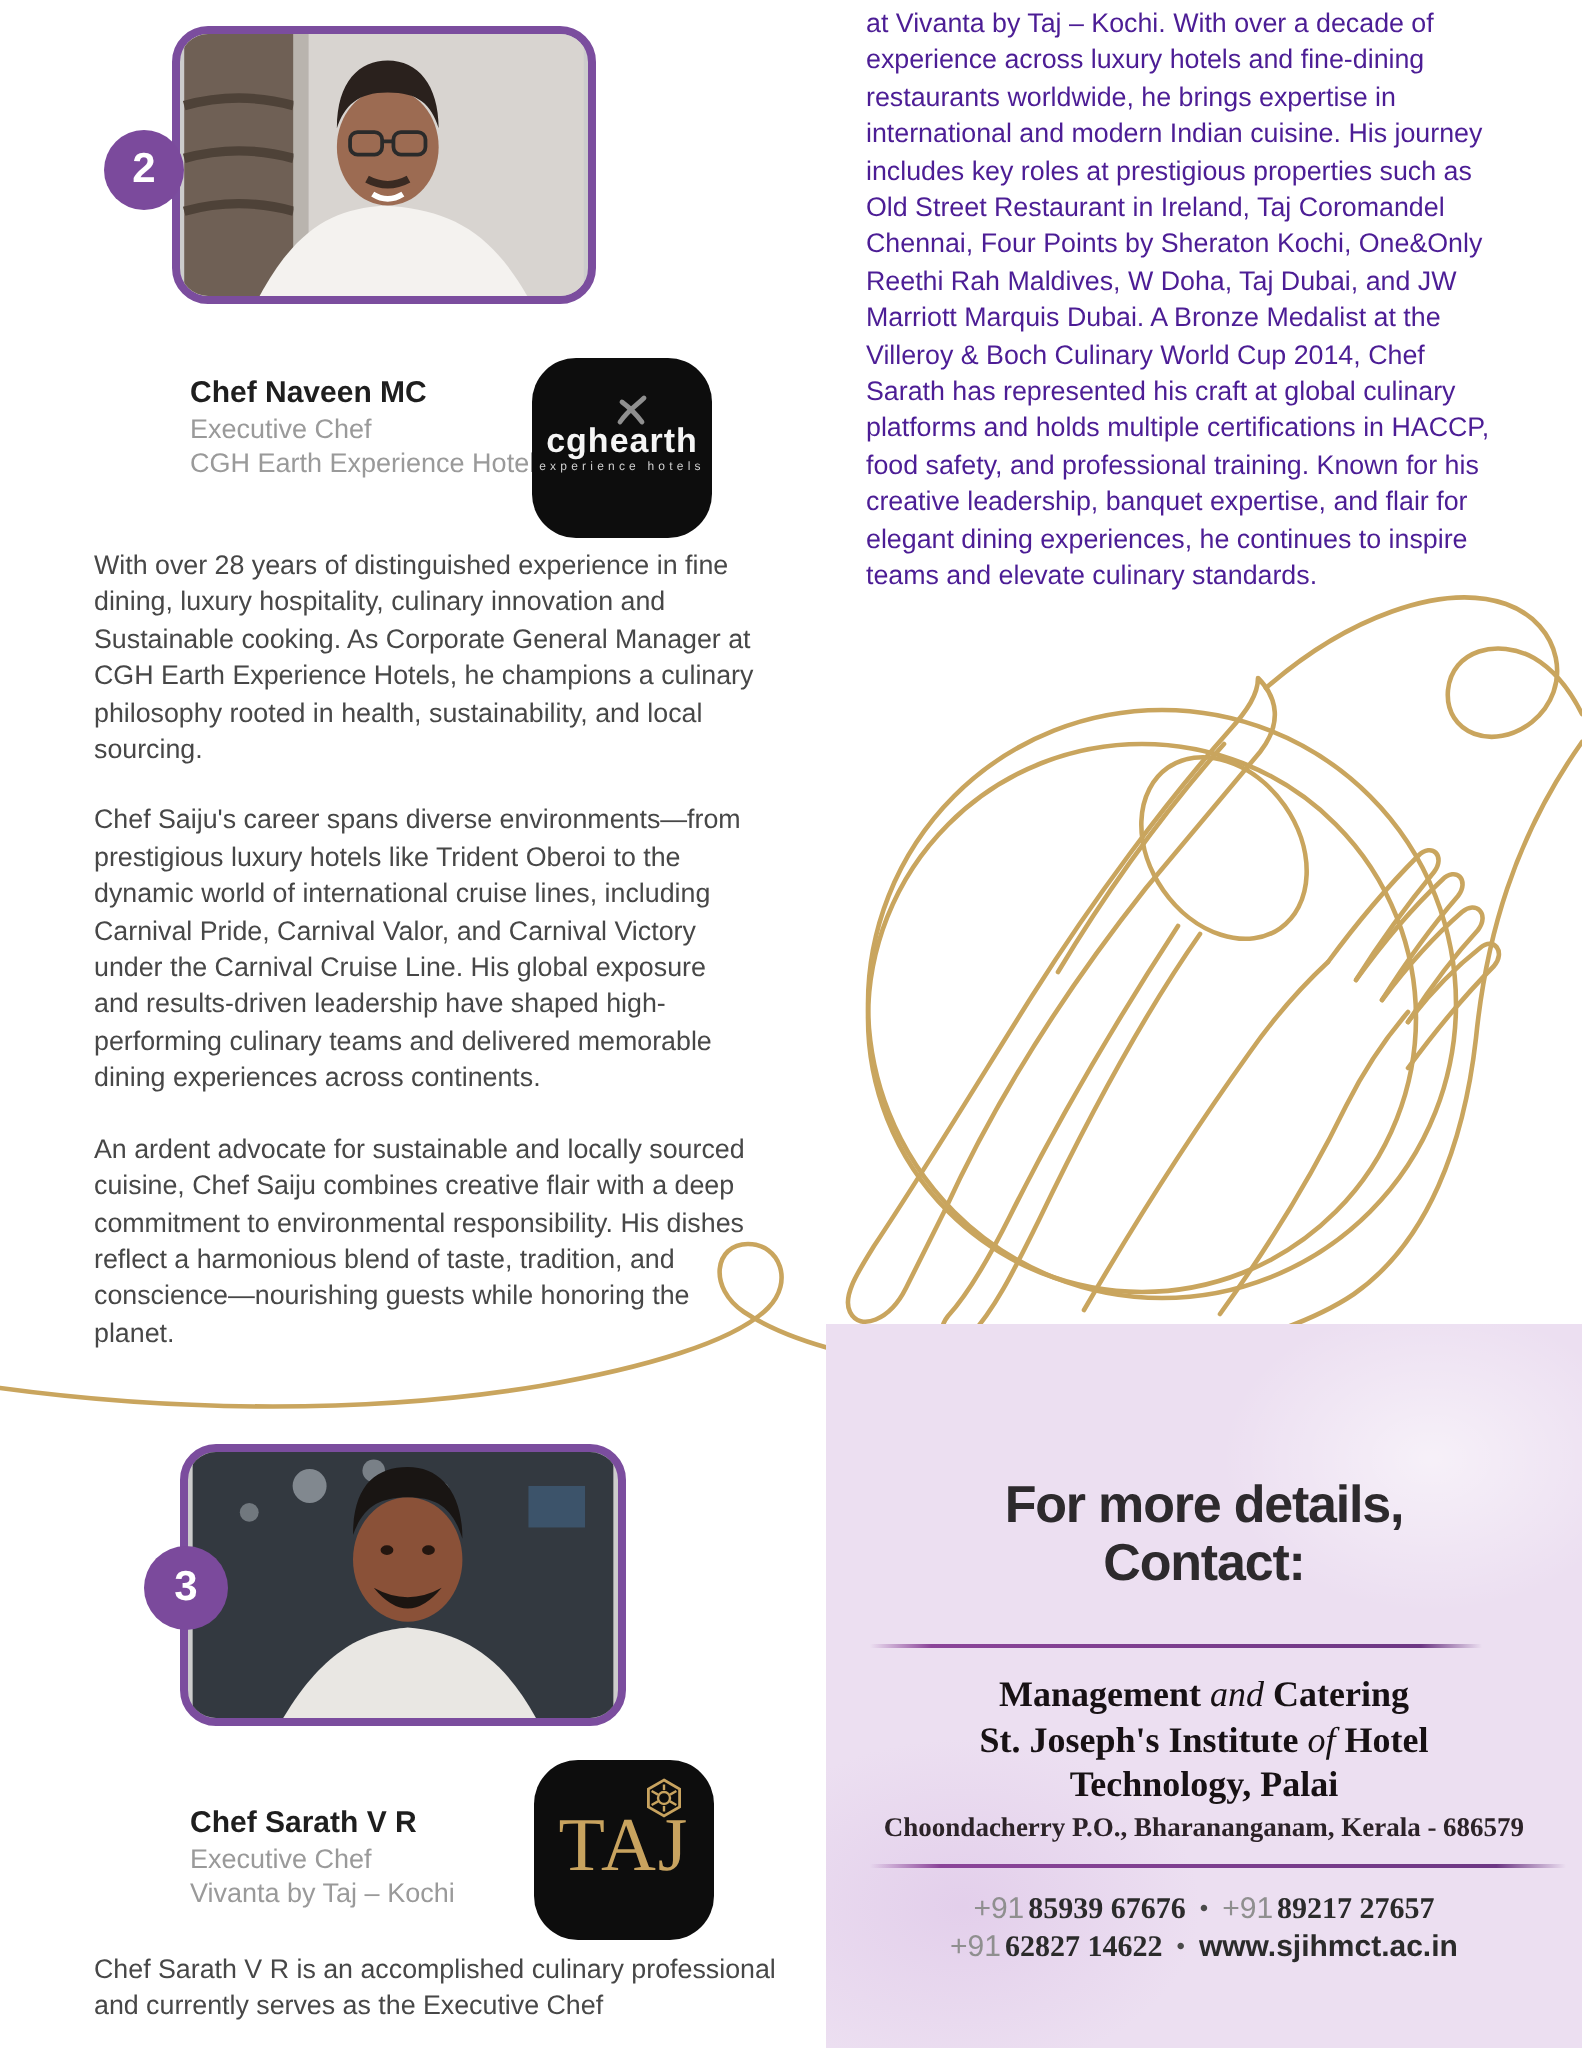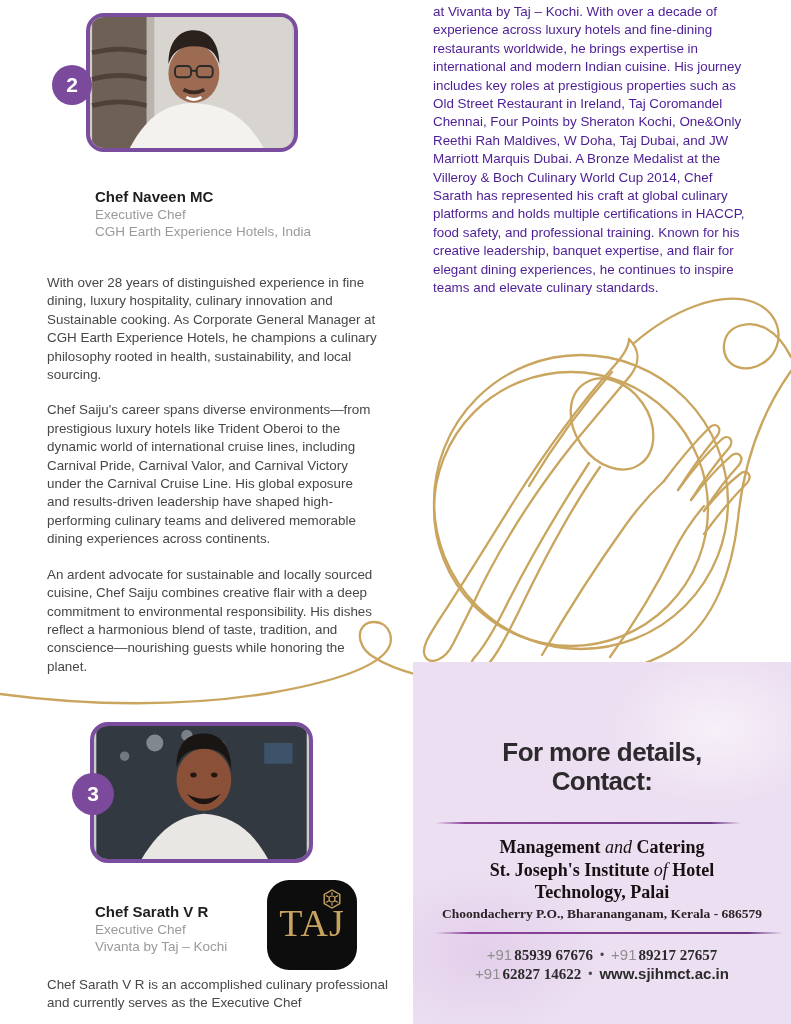--- a/index.html
+++ b/index.html
@@ -149,20 +149,29 @@
     </svg>
   </div>
   <div class="badge badge2">2</div>
 
   <div class="chefinfo info1">
     <div class="chef-name">Chef Naveen MC</div>
     <div class="chef-sub">Executive Chef</div>
     <div class="chef-sub">CGH Earth Experience Hotels, India</div>
   </div>
 
+  <div class="logo logo-cgh">
+    <div class="cgh-mark">
+      <svg width="16" height="16" viewBox="0 0 16 16">
+          <path d="M2 14 C6 8 10 6 14 2 M3 4 C7 7 10 10 13 14" stroke="#8f8f8f" stroke-width="2.4" fill="none" stroke-linecap="round"></path>
+        </svg>
+    </div>
+    <div class="cgh-text">cghearth</div>
+    <div class="cgh-sub">experience hotels</div>
+  </div>
 
   <div class="bio bio1">
     <p>With over 28 years of distinguished experience in fine dining, luxury hospitality, culinary innovation and Sustainable cooking.  As Corporate General Manager at CGH Earth Experience Hotels, he champions a culinary philosophy rooted in health, sustainability, and local sourcing.</p>
     <p>Chef Saiju's career spans diverse environments—from prestigious luxury hotels like Trident Oberoi to the dynamic world of international cruise lines, including Carnival Pride, Carnival Valor, and Carnival Victory under the Carnival Cruise Line. His global exposure and results-driven leadership have shaped high-performing culinary teams and delivered memorable dining experiences across continents.</p>
     <p>An ardent advocate for sustainable and locally sourced cuisine, Chef Saiju combines creative flair with a deep commitment to environmental responsibility. His dishes reflect a harmonious blend of taste, tradition, and conscience—nourishing guests while honoring the planet.</p>
   </div>
 
   <div class="right-text">
     <p> at Vivanta by Taj – Kochi. With over a decade of experience across luxury hotels and fine-dining restaurants worldwide, he brings expertise in international and modern Indian cuisine. His journey includes key roles at prestigious properties such as Old Street Restaurant in Ireland, Taj Coromandel Chennai, Four Points by Sheraton Kochi, One&amp;Only Reethi Rah Maldives, W Doha, Taj Dubai, and JW Marriott Marquis Dubai. A Bronze Medalist at the Villeroy &amp; Boch Culinary World Cup 2014, Chef Sarath has represented his craft at global culinary platforms and holds multiple certifications in HACCP, food safety, and professional training. Known for his creative leadership, banquet expertise, and flair for elegant dining experiences, he continues to inspire teams and elevate culinary standards.</p>
   </div>

